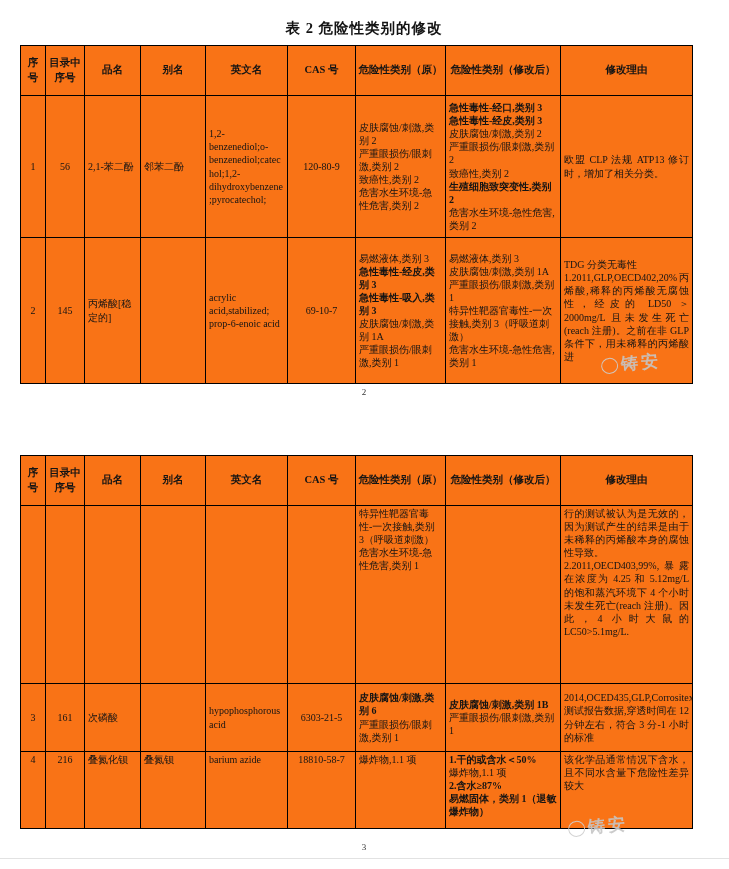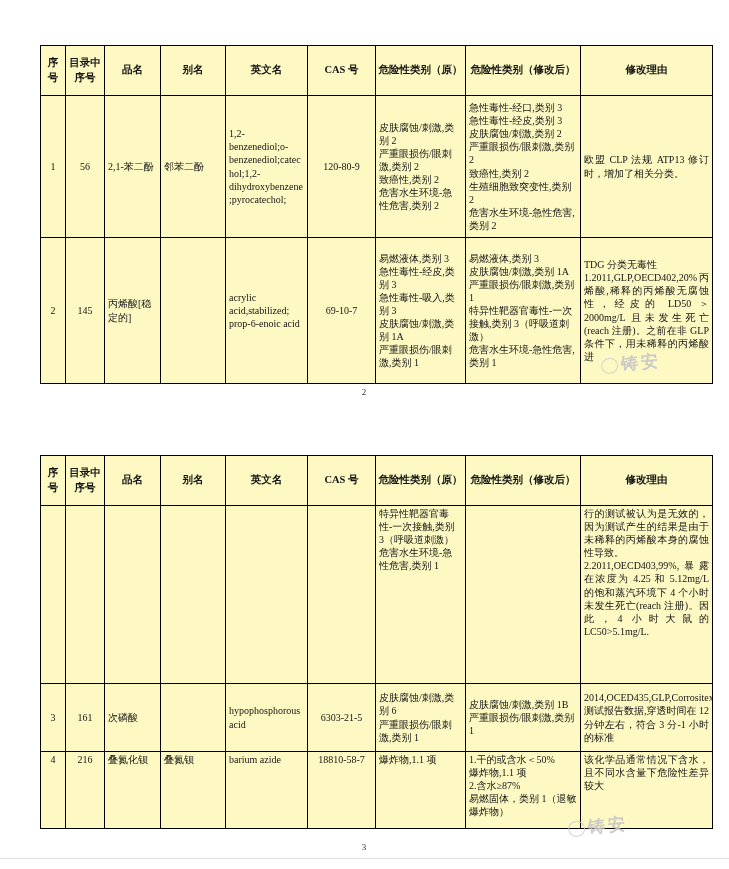--- a/index.html
+++ b/index.html
@@ -7,22 +7,22 @@
     width:729px;height:869px;background:#ffffff;position:relative;
     font-family:"Liberation Serif","DejaVu Serif",serif;color:#141414;
     overflow:hidden;
   }
   .doc{position:absolute;inset:0;}
   .title{
     position:absolute;top:19px;left:28px;width:672px;margin:0;
     text-align:center;font-size:14.5px;font-weight:bold;letter-spacing:1px;
   }
   table.tbl{
-    position:absolute;left:40px;border-collapse:collapse;table-layout:fixed;
-    width:673px;background:#fef9c3;
+    position:absolute;left:20px;border-collapse:collapse;table-layout:fixed;
+    width:673px;background:#f97316;
   }
   .tbl th,.tbl td{
     border:1px solid #000;padding:1px 3px;font-size:10px;line-height:1.31;
     vertical-align:middle;overflow:hidden;word-break:normal;
   }
   .tbl th{font-weight:bold;text-align:center;font-size:10.5px;padding:1px 2px;line-height:1.35;}
   .t1{top:45px;}
   .t2{top:455px;}
   .t1 thead tr{height:50px;}
   .t1 tbody tr:nth-child(1){height:142px;}
@@ -31,21 +31,21 @@
   .t2 tbody tr:nth-child(1){height:178px;}
   .t2 tbody tr:nth-child(2){height:68px;}
   .t2 tbody tr:nth-child(3){height:77px;}
   .t2 tbody tr:nth-child(1) td,
   .t2 tbody tr:nth-child(3) td{vertical-align:top;}
   .c-center{text-align:center;}
   .c-left{text-align:left;}
   .c-english{overflow-wrap:anywhere;}
   .c-reason{text-align:justify;text-align-last:left;}
   .hz{text-align:left;}
-  .bold{font-weight:normal;}
+  .bold{font-weight:bold;}
   .para{margin:0;}
   .pagenum{
     position:absolute;left:28px;width:672px;text-align:center;
     font-size:9px;color:#333;
   }
   .pn2{top:387px;}
   .pn3{top:842px;}
   .watermark{
     position:absolute;display:flex;align-items:center;gap:3px;
     color:#c6c6c6;font-size:17px;font-weight:bold;letter-spacing:3px;
@@ -60,20 +60,21 @@
   .bottom-edge{
     position:absolute;top:858px;left:0;width:729px;height:0;
     border-top:1px solid #e2e2e2;
   }
 </style>
 </head>
 <body>
 
 <div class="doc">
 
+  <h1 class="title">表 2 危险性类别的修改</h1>
 
   <table class="tbl t1">
     <colgroup>
       <col style="width:25px">
         <col style="width:39px">
         <col style="width:56px">
       <col style="width:65px">
         <col style="width:82px">
         <col style="width:68px">
       <col style="width:90px">

